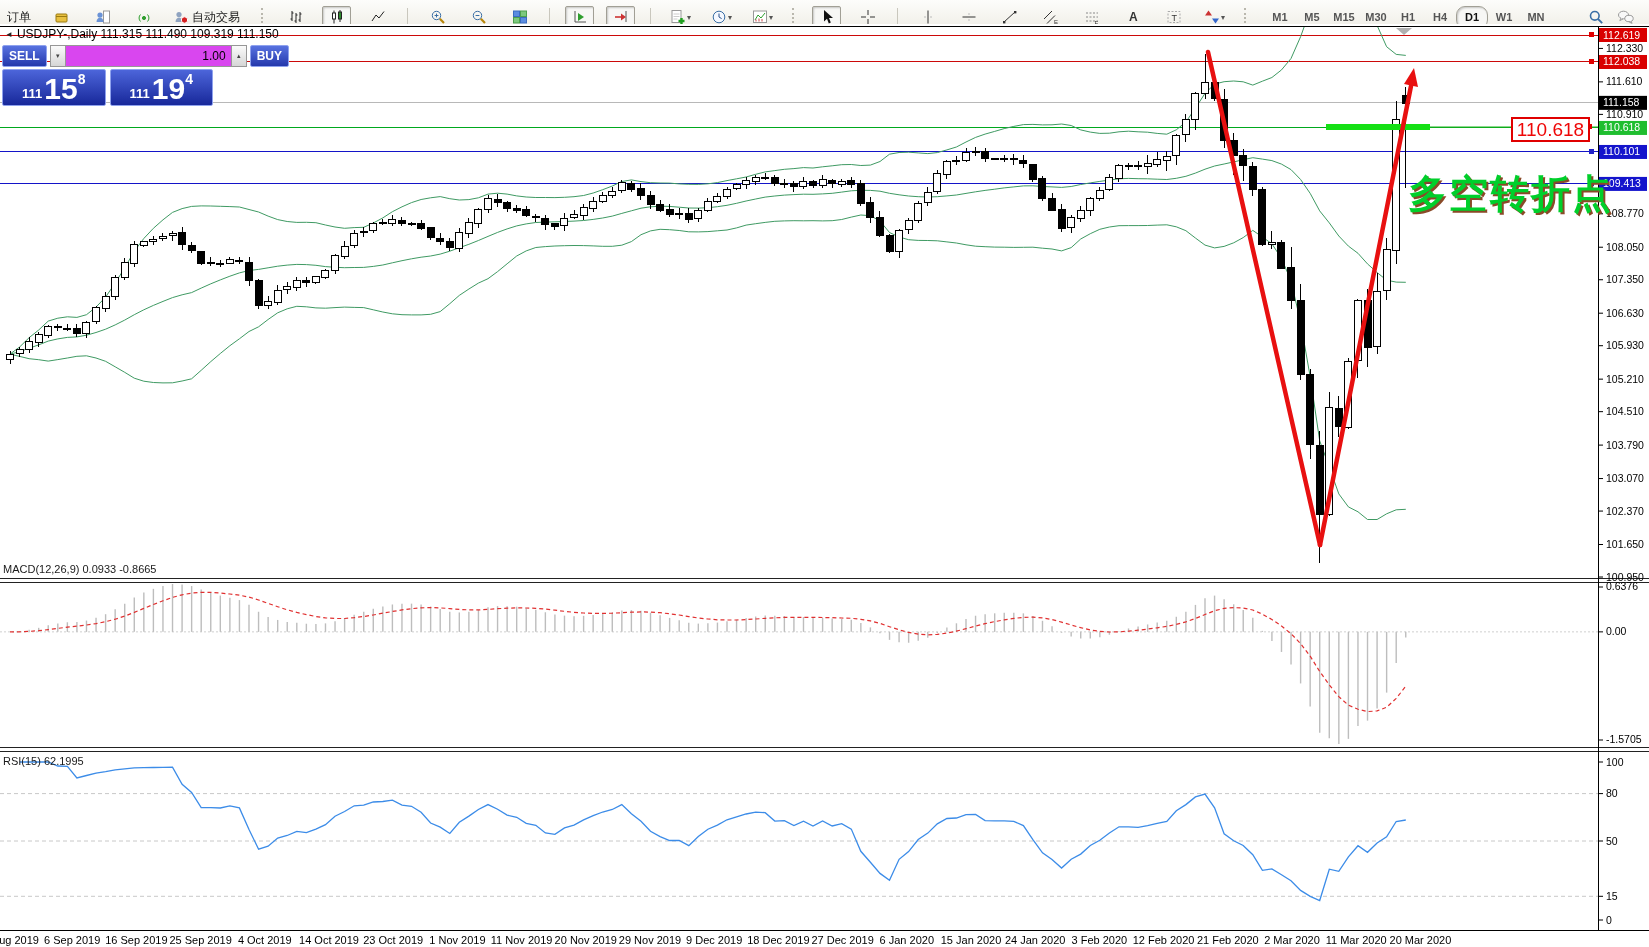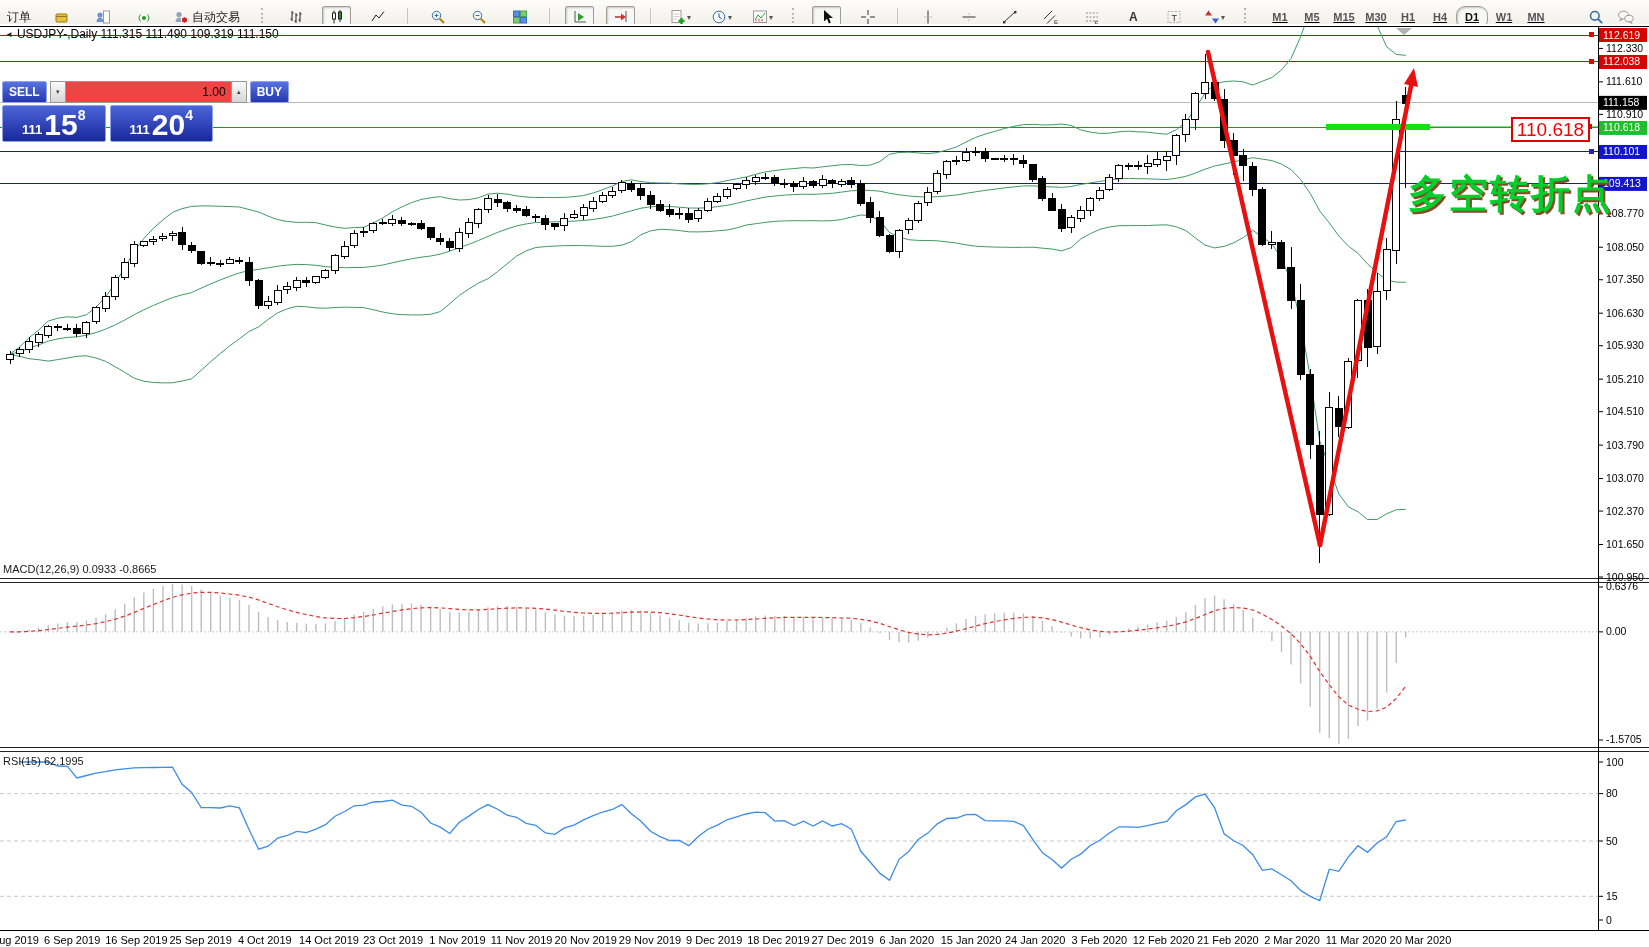--- a/index.html
+++ b/index.html
@@ -25,28 +25,28 @@
   .ovl{position:absolute;}
   .title{left:5px;top:3px;font-size:12px;color:#000;display:flex;align-items:center;gap:4px;white-space:nowrap;}
   .collapse{font-size:8px;color:#222;}
   .pane-lbl{font-size:11px;color:#1a1a1a;left:3px;white-space:nowrap;}
   .anno{left:1408px;top:143px;font-size:39px;font-weight:bold;color:#00cf2b;
     text-shadow:2px 2px 0 #8a4a28;letter-spacing:2px;white-space:nowrap;}
   .callout{left:1511px;top:93px;width:79px;height:25px;border:2px solid #e00000;background:#fff;
     color:#ee0707;font-size:19px;text-align:center;line-height:21px;box-sizing:border-box;}
   
   .tpanel{left:2px;top:21px;width:211px;}
-  .tp-row1{display:flex;height:22px;align-items:stretch;margin-top:36px;}
+  .tp-row1{display:flex;height:22px;align-items:stretch;}
   .tp-btn{width:47px;background:linear-gradient(#5872e0,#2438ac);color:#fff;font-size:12px;font-weight:bold;
     border:1px solid #8fa2ee;border-radius:2px;cursor:pointer;font-family:"Liberation Sans",sans-serif;}
   .tp-mid{flex:1;display:flex;margin:0 3px;}
   .tp-spin{width:14px;background:linear-gradient(#fbfbfb,#d6d6d6);border:1px solid #979797;font-size:7px;
     color:#444;display:flex;align-items:center;justify-content:center;cursor:pointer;}
   .tp-input{flex:1;min-width:10px;border:1px solid #979797;border-left:none;border-right:none;text-align:right;
-    font-size:12px;padding:0 5px;color:#000;background:#ef4444;font-family:"Liberation Sans",sans-serif;}
+    font-size:12px;padding:0 5px;color:#000;background:#d946ef;font-family:"Liberation Sans",sans-serif;}
   .tp-row2{display:flex;gap:4px;margin-top:2px;}
   .tp-price{flex:1;height:37px;background:linear-gradient(#4c65da,#18289a);border:1px solid #8fa2ee;border-radius:2px;
     color:#fff;display:flex;align-items:flex-end;justify-content:center;padding-bottom:3px;box-sizing:border-box;}
   .tp-small{font-size:13px;font-weight:bold;margin-right:2px;line-height:17px;}
   .tp-big{font-size:30px;font-weight:bold;line-height:26px;}
   .tp-sup{font-size:14px;font-weight:bold;line-height:1;align-self:flex-start;margin-top:2px;}
 </style>
 </head>
 <body>
 
@@ -284,21 +284,21 @@
     <span class="tbtn">
         <span>
           <svg width="16" height="16">
             <polygon points="4.5,1.5 8,6.5 1,6.5" fill="#c33"></polygon>
             <polygon points="8,9.5 15,9.5 11.5,14.5" fill="#36c"></polygon>
           </svg>
         </span>
         <span class="caret">▾</span>
       </span>
     <span class="handle"></span>
-    <span id="tfwrap" style="display:flex;text-decoration:underline;">
+    <span id="tfwrap" style="display:flex;">
         <span class="tbtn tf">M1</span>
         <span class="tbtn tf">M5</span>
         <span class="tbtn tf">M15</span>
         <span class="tbtn tf">M30</span>
         <span class="tbtn tf">H1</span>
         <span class="tbtn tf">H4</span>
         <span class="tbtn tf pressed">D1</span>
         <span class="tbtn tf">W1</span>
         <span class="tbtn tf">MN</span>
       </span>
@@ -933,21 +933,21 @@
         <button class="tp-btn">BUY</button>
       </div>
       <div class="tp-row2">
         <div class="tp-price">
           <span class="tp-small">111</span>
             <span class="tp-big">15</span>
             <span class="tp-sup">8</span>
         </div>
         <div class="tp-price">
           <span class="tp-small">111</span>
-            <span class="tp-big">20</span>
+            <span class="tp-big">19</span>
             <span class="tp-sup">4</span>
         </div>
       </div>
     </div>
 
     <div class="ovl pane-lbl" style="top:539px;">MACD(12,26,9) 0.0933 -0.8665</div>
     <div class="ovl pane-lbl" style="top:731px;">RSI(15) 62.1995</div>
 
     <div class="ovl anno">多空转折点</div>
     <div class="ovl callout">110.618</div>

